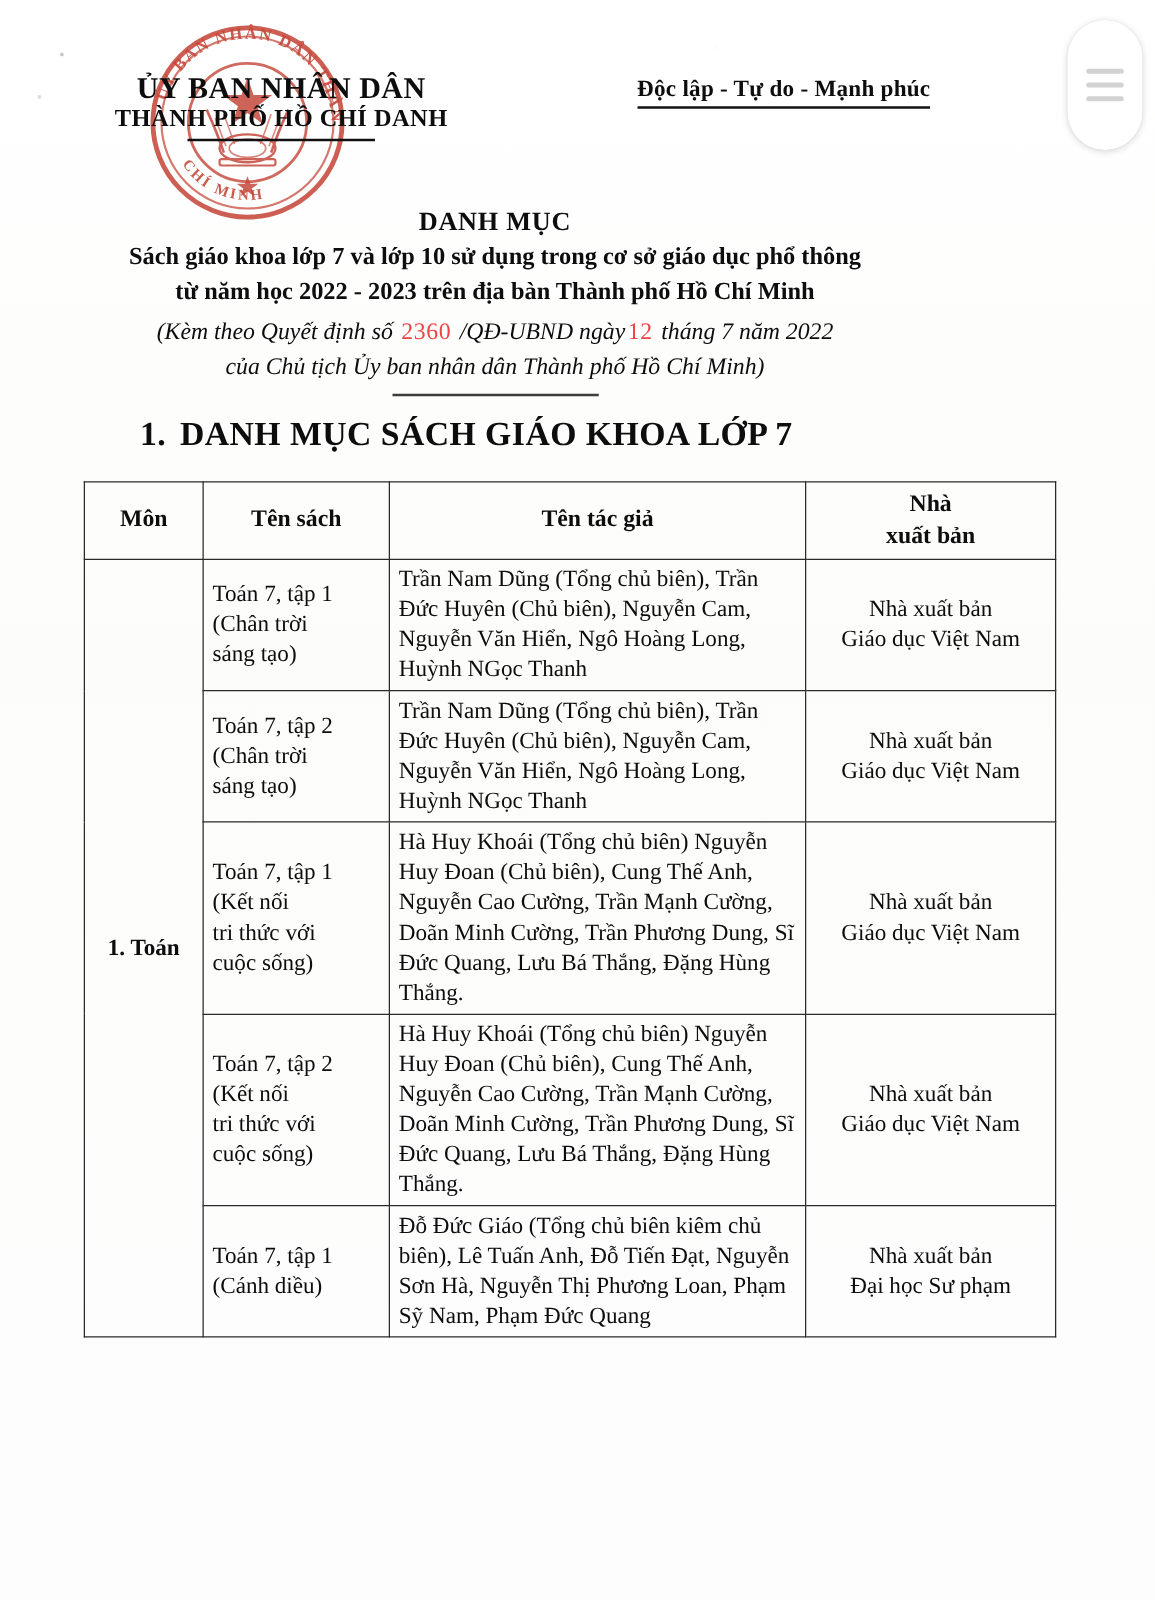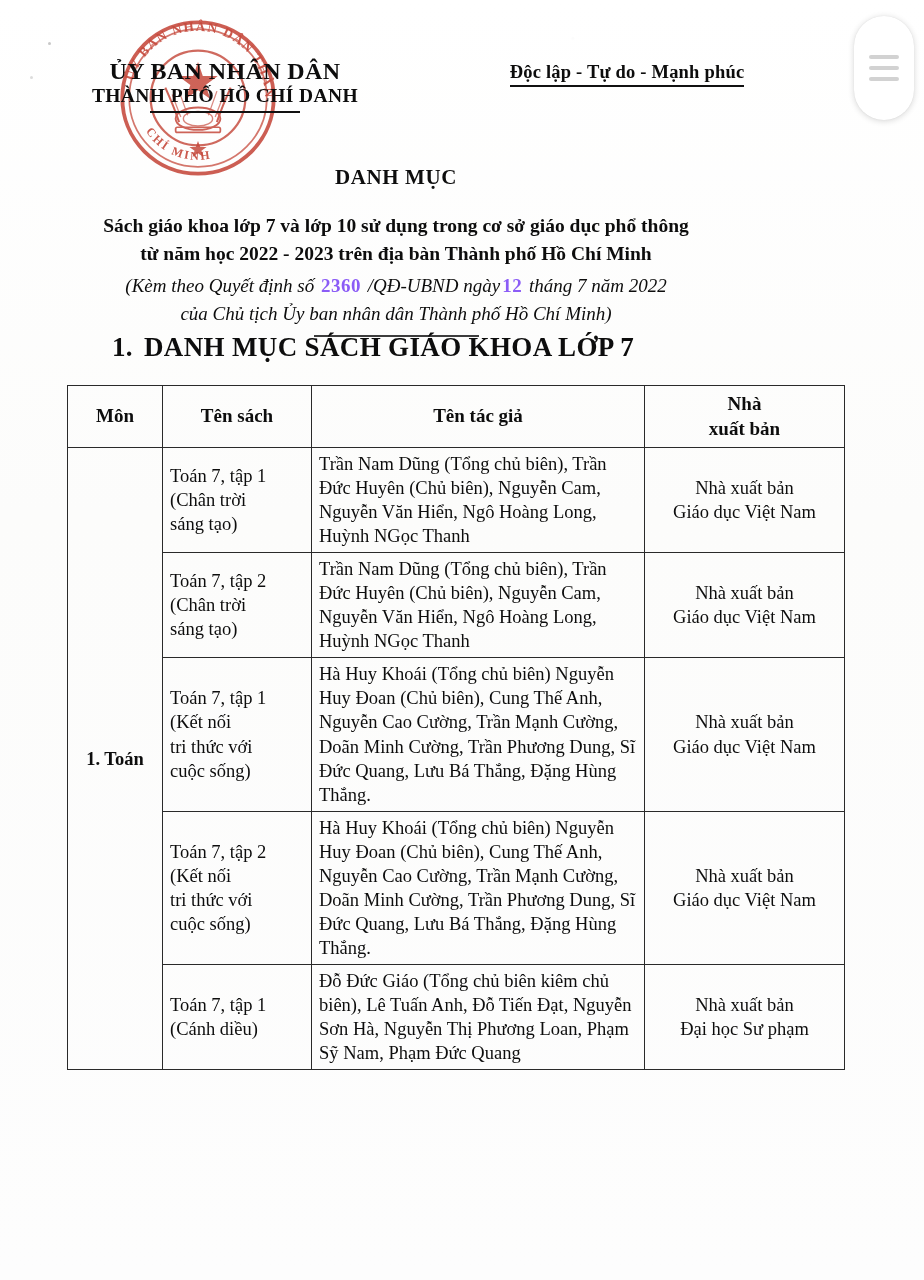--- a/index.html
+++ b/index.html
@@ -66,30 +66,30 @@
     position:absolute; left:112px; top:12px; width:172px; height:172px;
     z-index:2; opacity:0.92;
   }
 
   
   .title-block {
     position:absolute; top:165px; left:0; width:792px; text-align:center;
   }
   .t-danhmuc { font-weight:bold; font-size:21px; letter-spacing:0.6px; }
   .t-sub {
-    font-weight:bold; font-size:19.5px; line-height:1.42; margin-top:22px;
+    font-weight:bold; font-size:19.5px; line-height:1.42; margin-top:2px;
     padding:0 70px;
     text-align:center;
   }
   .t-italic {
     font-style:italic; font-size:19px; line-height:1.45; margin-top:5px;
     padding:0 70px;
   }
   .handwrite {
-    color:#8b5cf6; font-family:"Liberation Serif", serif; font-weight:bold;
+    color:#ef4444; font-family:"Liberation Serif", serif; font-weight:normal;
     font-style:normal; letter-spacing:0.5px; padding:0 2px;
   }
   .t-underline {
     width:165px; height:1.6px; background:#1b1b1b; margin:8px auto 0 auto; opacity:.85;
   }
 
   
   .section-heading {
     position:absolute; top:332px; left:112px;
     font-weight:bold; font-size:27px; letter-spacing:0.35px;

